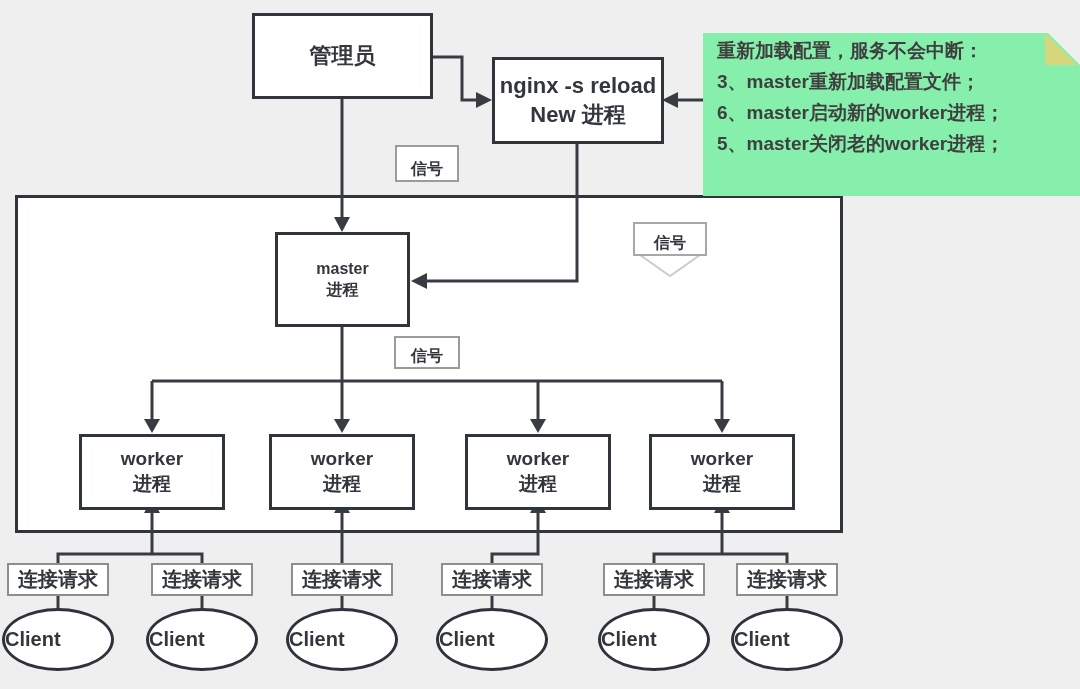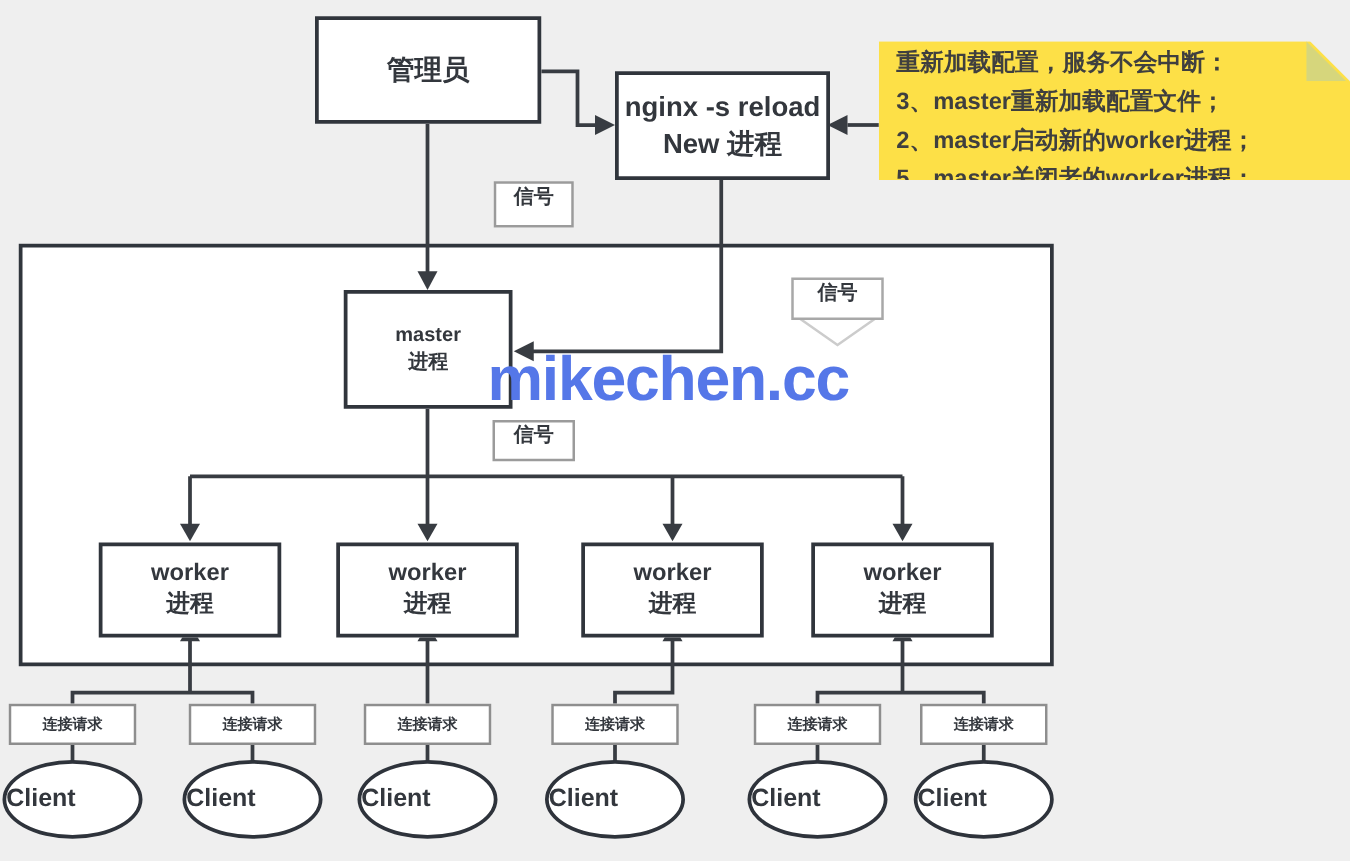--- a/index.html
+++ b/index.html
@@ -30,47 +30,47 @@
   }
   .admin   { left:252px; top:13px;  width:181px; height:86px; font-size:22px; }
   .reload  { left:492px; top:57px;  width:172px; height:87px; font-size:22px; }
   .master  { left:275px; top:232px; width:135px; height:95px; font-size:16px; }
   .worker  { top:434px; width:146px; height:76px; font-size:19px; }
   .w1 { left:79px; }  .w2 { left:269px; } .w3 { left:465px; } .w4 { left:649px; }
 
   
   .siglabel {
     position:absolute; background:#ffffff; border:2px solid #9b9b9b;
-    display:flex; align-items:flex-start; justify-content:center;
+    display:flex; align-items:flex-end; justify-content:center;
     font-weight:bold; font-size:16px; color:#33373d;
   }
   .sig1 { left:395px; top:145px; width:64px; height:37px; }
   .sig2 { left:633px; top:222px; width:74px; height:34px; border-color:#a8a8a8; }
   .sig3 { left:394px; top:336px; width:66px; height:33px; }
 
   .req {
     position:absolute; top:563px; width:102px; height:33px;
     background:#ffffff; border:2px solid #8e8e8e;
     display:flex; align-items:center; justify-content:center;
-    font-weight:bold; font-size:12px; color:#33373d;
+    font-weight:bold; font-size:20px; color:#33373d;
   }
   .r1{left:7px;} .r2{left:151px;} .r3{left:291px;} .r4{left:441px;} .r5{left:603px;} .r6{left:736px;}
 
   .client {
     position:absolute; top:608px; width:112px; height:63px;
     background:#ffffff; border:3px solid #2e333b; border-radius:50%;
     display:flex; align-items:center; justify-content:flex-start;
     font-weight:bold; font-size:20px; color:#33373d;
   }
   .c1{left:2px;} .c2{left:146px;} .c3{left:286px;} .c4{left:436px;} .c5{left:598px;} .c6{left:731px;}
 
   
   .note {
-    position:absolute; left:703px; top:33px; width:377px; height:111px;
-    background:#fde047; color:#3f3f3f; font-weight:600; font-size:19px;
+    position:absolute; left:703px; top:33px; width:377px; height:163px;
+    background:#86efac; color:#3f3f3f; font-weight:600; font-size:19px;
     line-height:31px; padding:2px 0 0 14px;
     clip-path:polygon(0 0, calc(100% - 32px) 0, 100% 32px, 100% 100%, 0 100%);
   }
   .note-fold { position:absolute; right:0; top:0; width:32px; height:32px; }
 
   .watermark {
     position:absolute; left:390px; top:274px; width:320px;
     font-weight:bold; font-size:50px; letter-spacing:-1px; color:#5577e8;
     white-space:nowrap;
   }
@@ -204,22 +204,21 @@
   <div class="client c5">
       <span>Client</span>
     </div>
   <div class="client c6">
       <span>Client</span>
     </div>
 
   <div class="note">
     <div>重新加载配置，服务不会中断：</div>
     <div>3、master重新加载配置文件；</div>
-    <div>2、master启动新的worker进程；</div>
+    <div>6、master启动新的worker进程；</div>
     <div>5、master关闭老的worker进程；</div>
   </div>
   <svg class="note-fold" style="left:1045px; top:33px;" width="32" height="32" viewBox="0 0 32 32" xmlns="http://www.w3.org/2000/svg">
     <polygon points="0,0 32,32 0,32" fill="#d6d67c"></polygon>
   </svg>
 
-  <div class="watermark">mikechen.cc</div>
 
 </div>
 
 </body></html>

